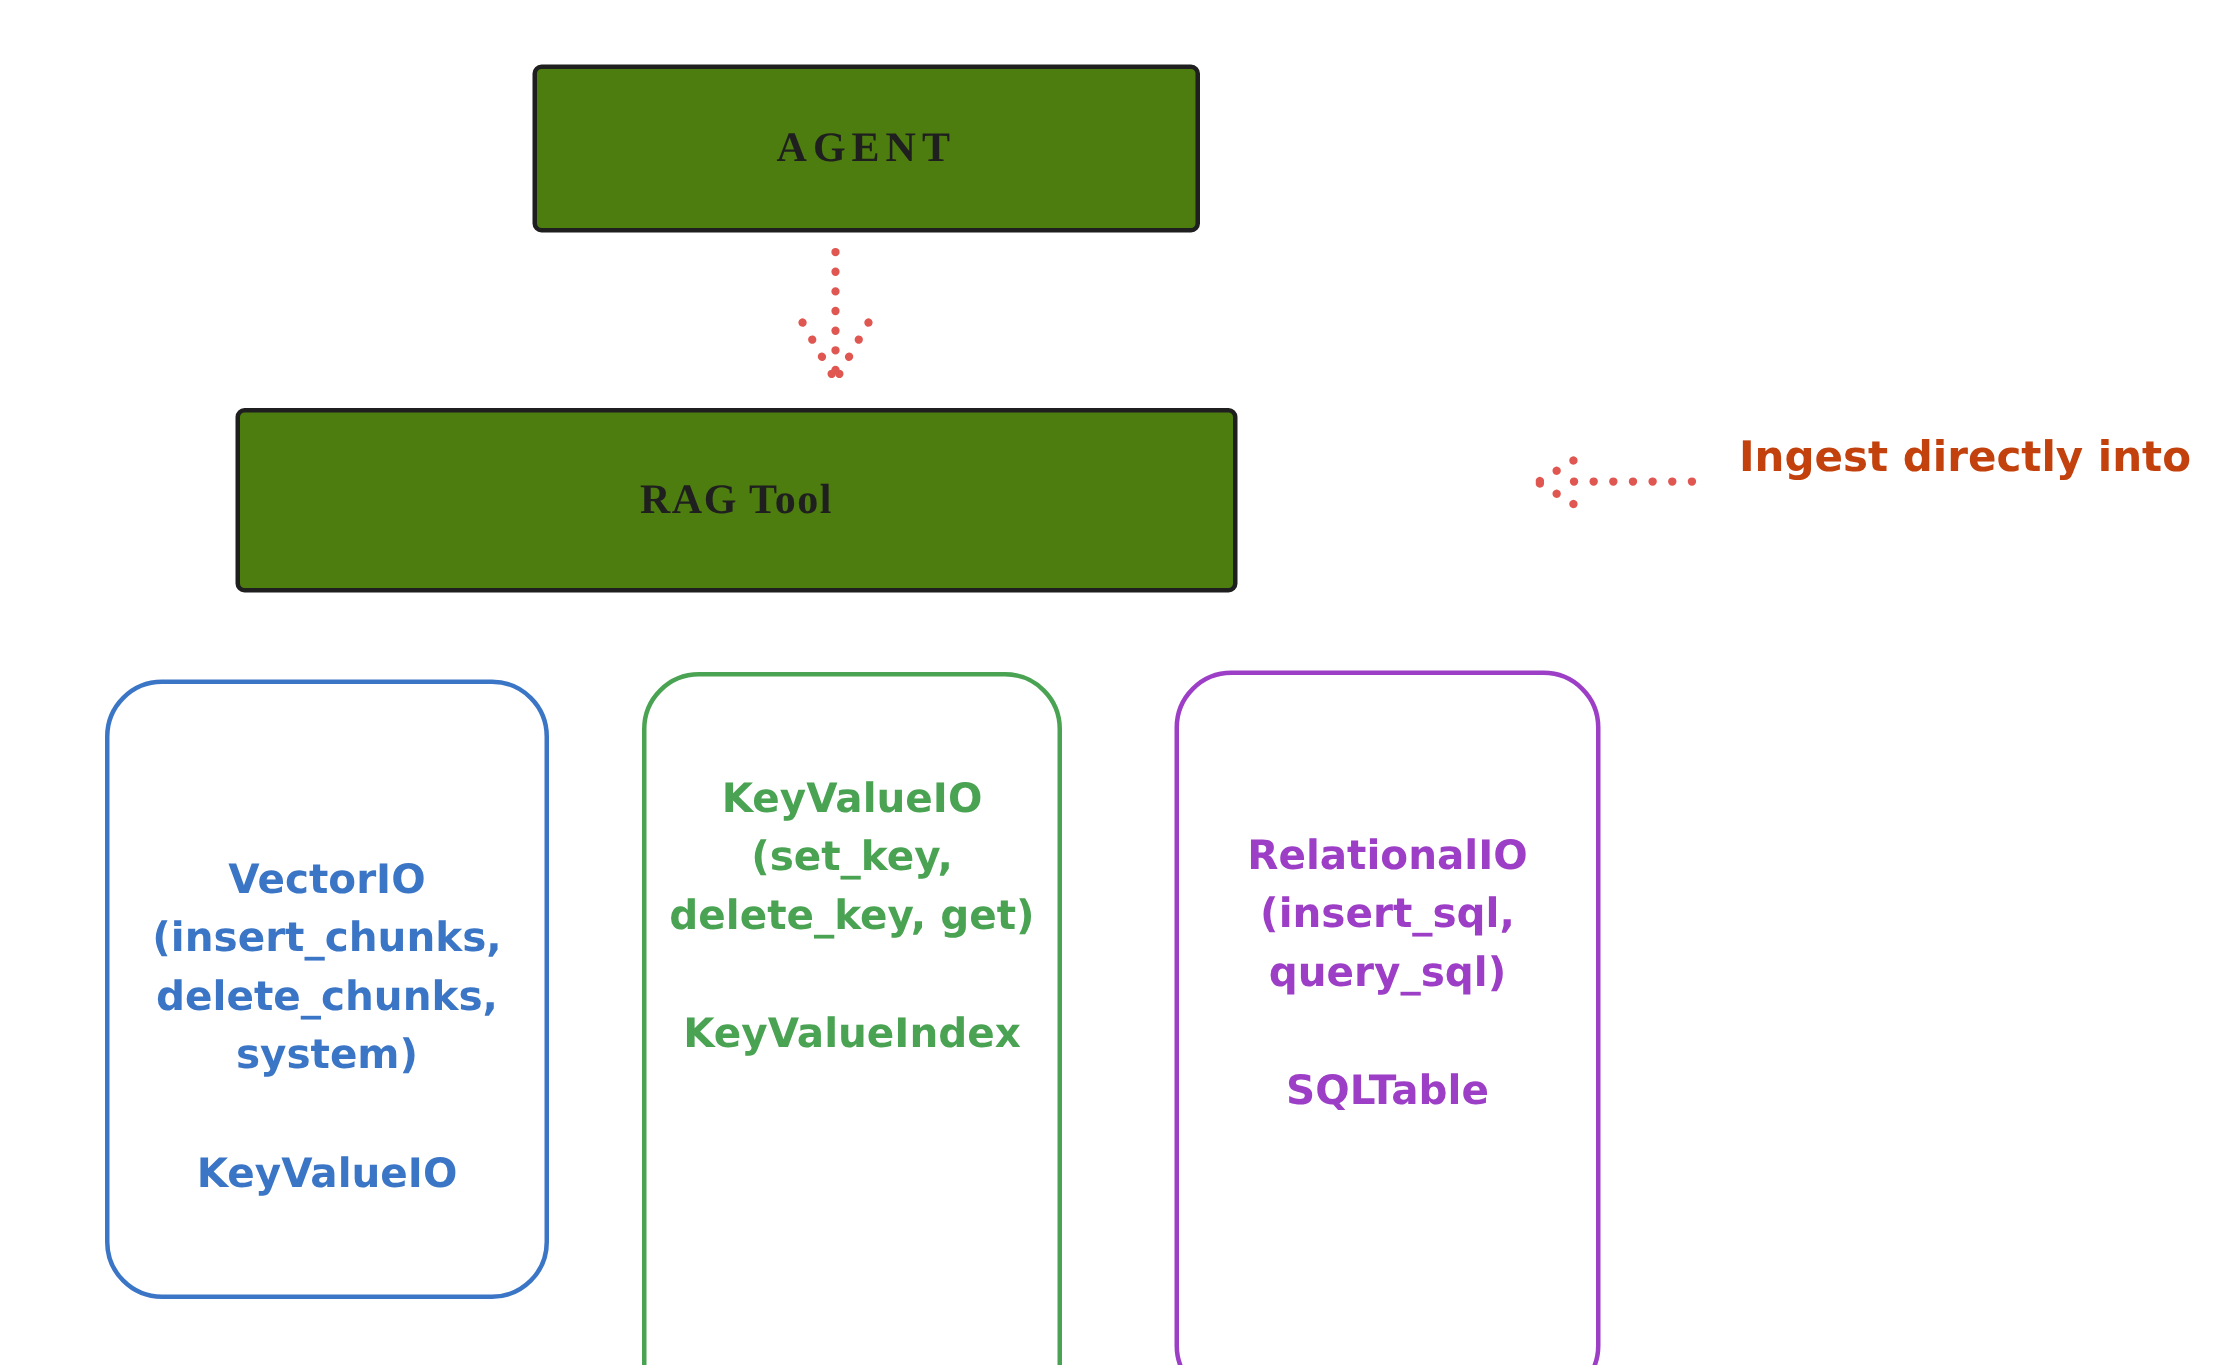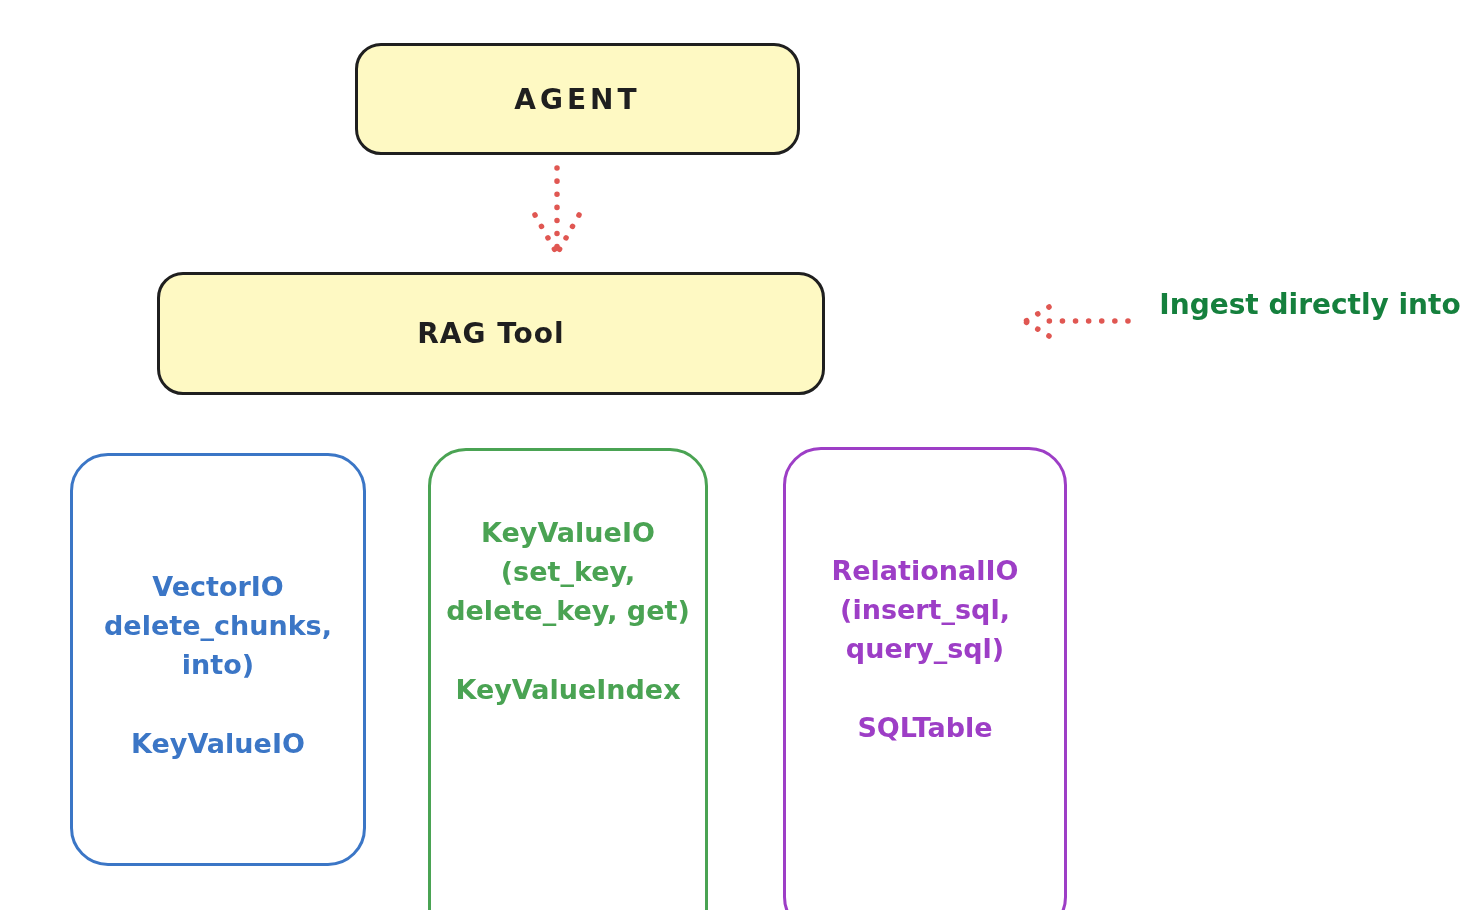--- a/index.html
+++ b/index.html
@@ -13,24 +13,25 @@
   .canvas {
     position: absolute; inset: 0;
     width: 1484px; height: 910px;
     background: #ffffff;
   }
 
   
   .node {
     position: absolute;
     border: 3.5px solid #1f1f1f;
-    border-radius: 26px;
-    background: #fef9c3;
+    border-radius: 6px;
+    background: #4d7c0f;
     display: flex; align-items: center; justify-content: center;
     color: #1f1f1f;
+    font-family: Liberation Serif, serif;
   }
   .node .node-label {
     font-size: 28px;
     font-weight: bold;
     color: #1f1f1f;
   }
   .node.agent   { left: 355px; top: 43px;  width: 445px; height: 112px; }
   .node.agent .node-label { letter-spacing: 4px; }
   .node.ragtool { left: 157px; top: 272px; width: 668px; height: 123px; }
   .node.ragtool .node-label { letter-spacing: 1px; }
@@ -51,21 +52,21 @@
   .storage.keyvalue   { left: 428px; top: 448px; width: 280px; height: 529px; border-color: #4aa353; color: #4aa353; padding-top: 62px; }
   .storage.relational { left: 783px; top: 447px; width: 284px; height: 488px; border-color: #9d3ec6; color: #9d3ec6; padding-top: 101px; }
   .storage .line { display: block; white-space: nowrap; }
   .storage .index-label { display: block; margin-top: 40px; white-space: nowrap; }
 
   
   .annotation {
     position: absolute;
     left: 1140px; top: 285px; width: 340px;
     text-align: center;
-    color: #15803d;
+    color: #c2410c;
     font-size: 28px;
     font-weight: bold;
     line-height: 40px;
   }
   .annotation .line { display: block; white-space: nowrap; }
 
   
   svg.arrows {
     position: absolute; inset: 0;
     width: 1484px; height: 910px;
@@ -106,22 +107,23 @@
       <path class="dotted" d="M1049,336 L1026,322"></path>
     </g>
   </svg>
 
   <div class="annotation">
     <span class="line">Ingest directly into</span>
   </div>
 
   <div class="storage vector">
     <span class="line">VectorIO</span>
+    <span class="line">(insert_chunks,</span>
     <span class="line">delete_chunks,</span>
-    <span class="line">into)</span>
+    <span class="line">system)</span>
     <span class="index-label">KeyValueIO</span>
   </div>
 
   <div class="storage keyvalue">
     <span class="line">KeyValueIO</span>
     <span class="line">(set_key,</span>
     <span class="line">delete_key, get)</span>
     <span class="index-label">KeyValueIndex</span>
   </div>
 

